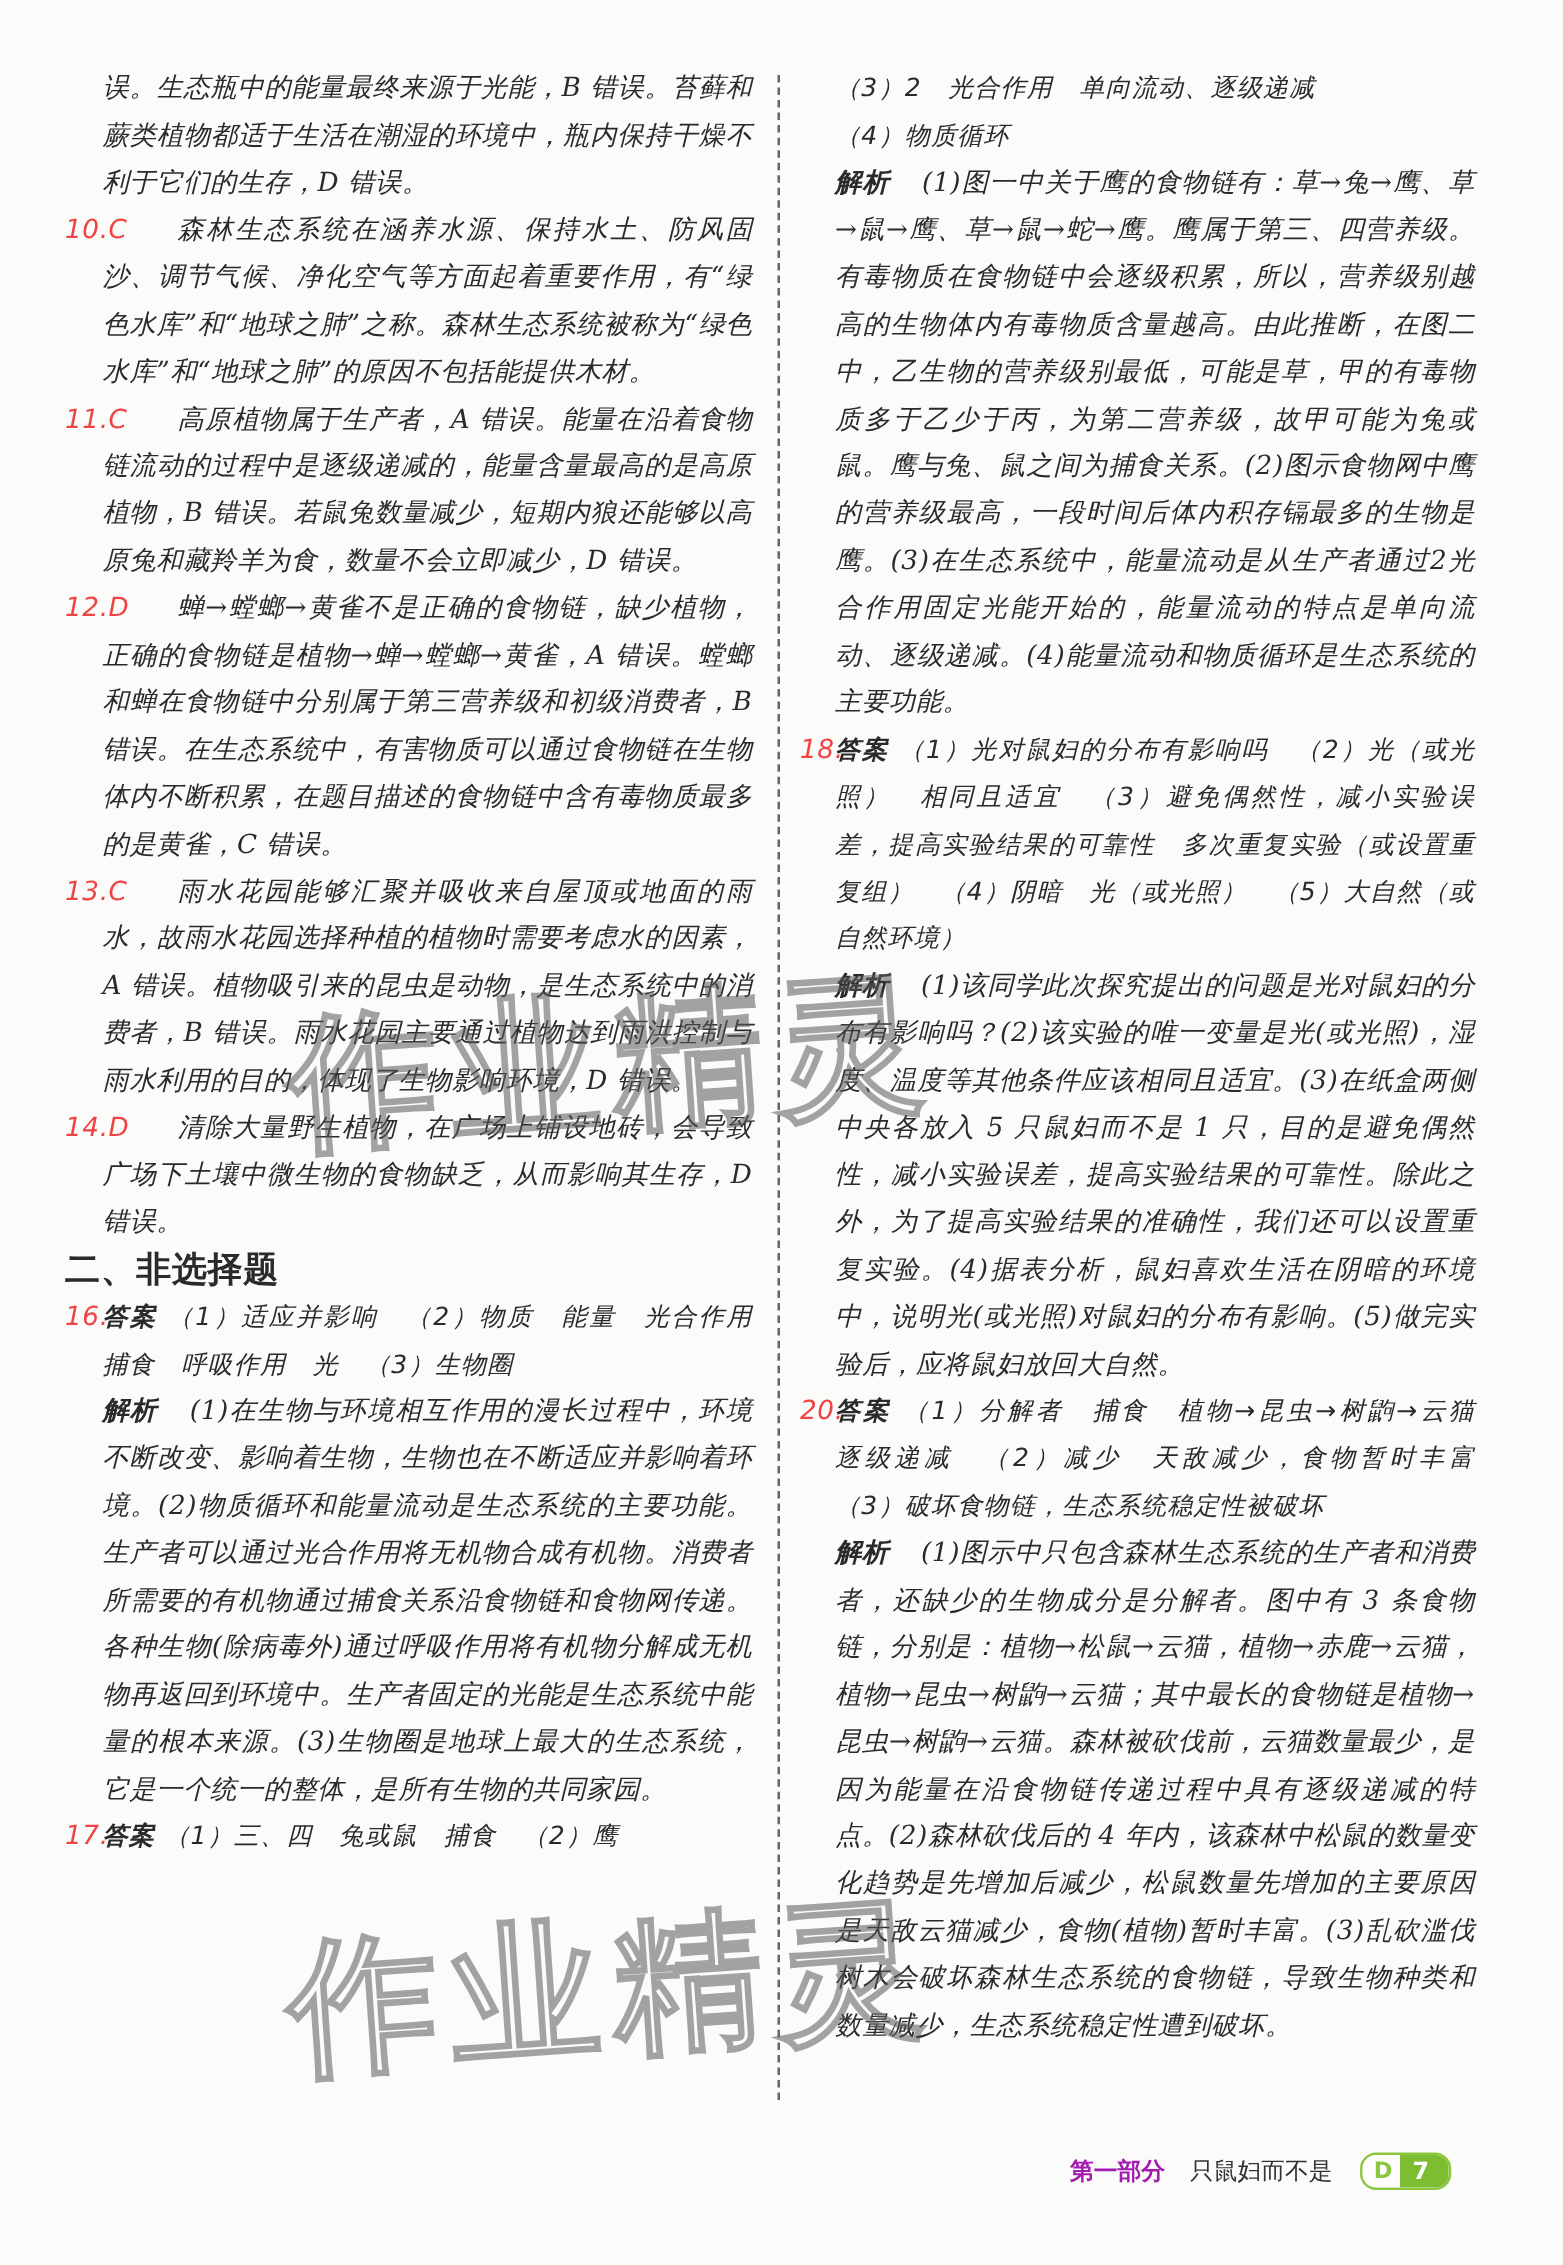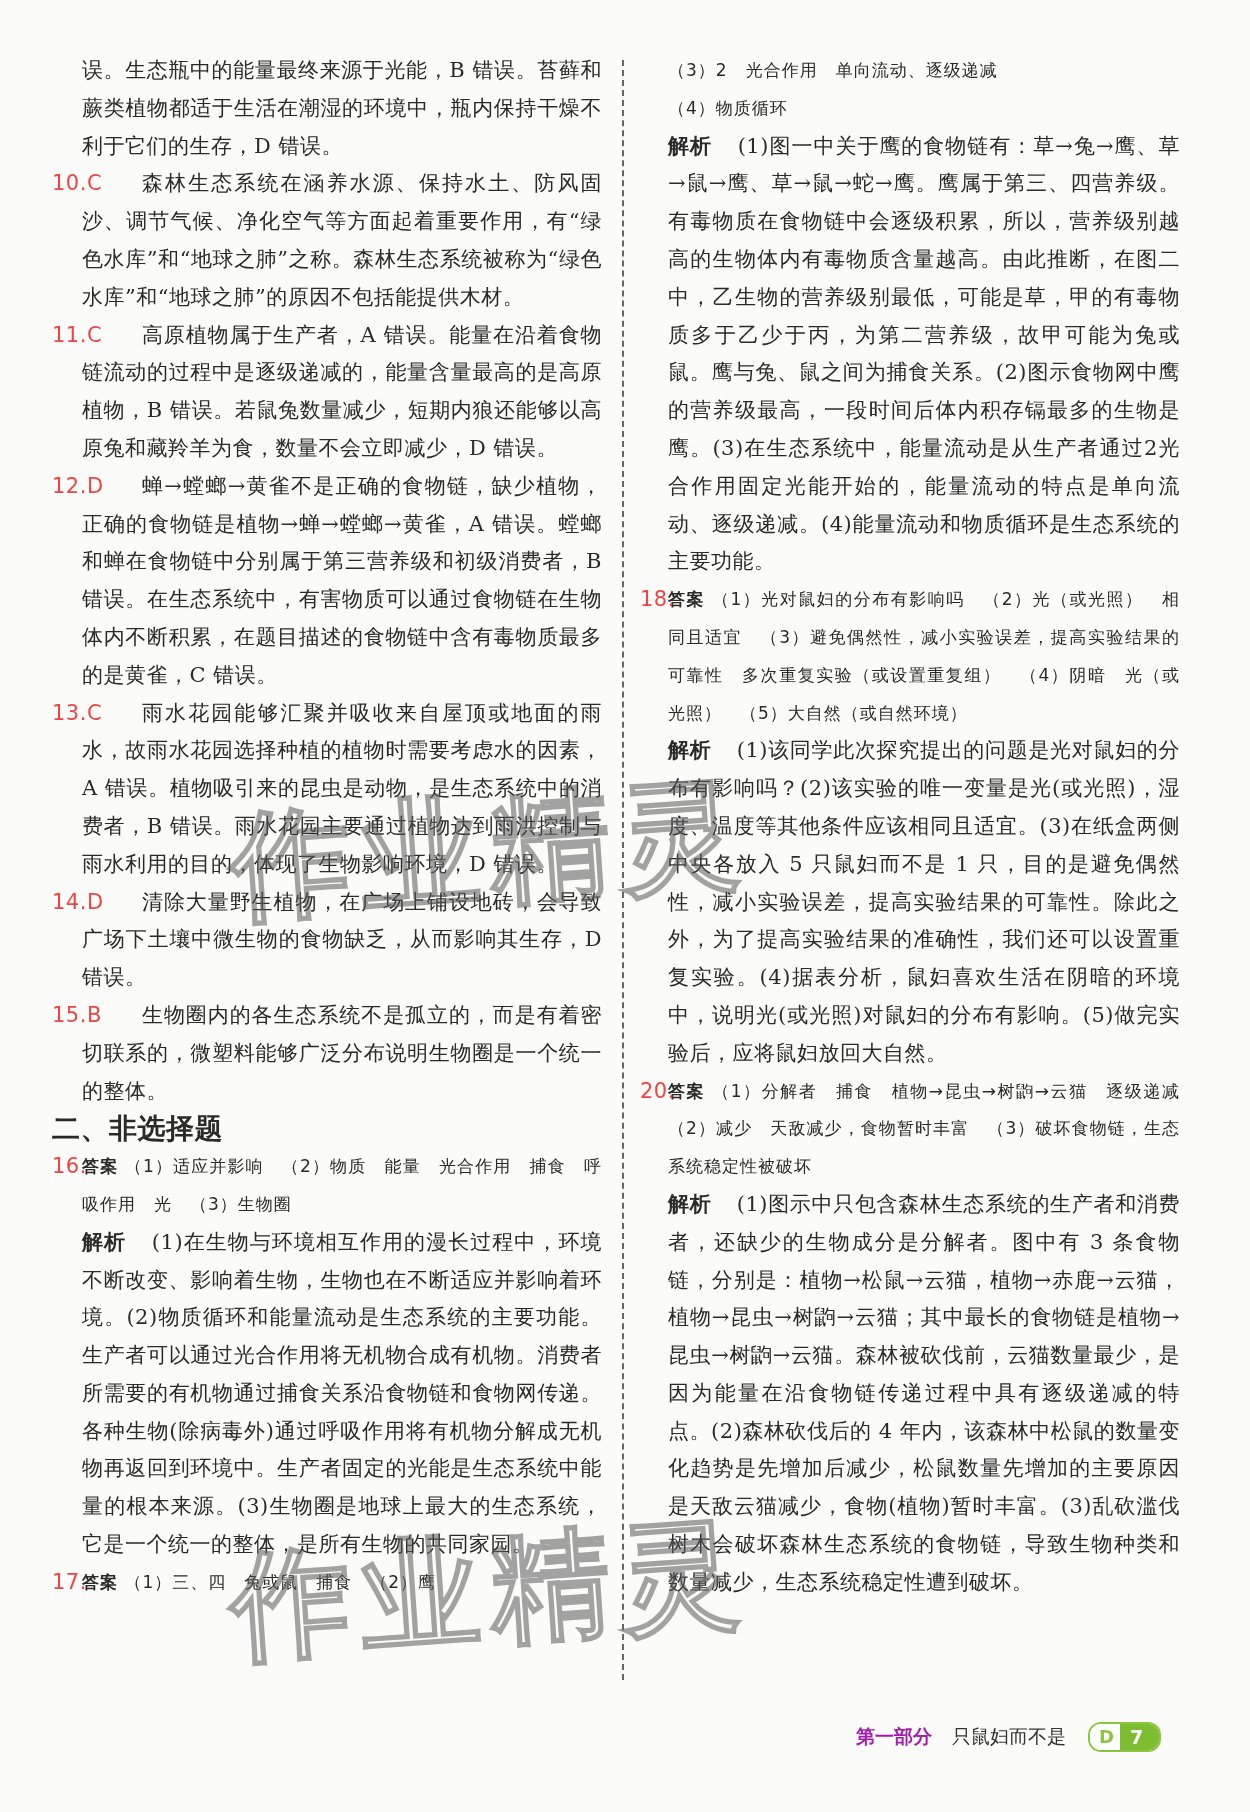--- a/index.html
+++ b/index.html
@@ -18,30 +18,30 @@
     position: absolute; top: 52px;
     font-size: 21px; line-height: 37.8px;
     letter-spacing: 0.5px;
   }
   .col-left { left: 62px; width: 540px; }
   .col-right { left: 668px; width: 512px; }
   .divider {
     position: absolute; left: 622px; top: 60px; height: 1620px;
     border-left: 2px dashed #666;
   }
-  .item { position: relative; padding-left: 32px; text-align: justify; }
+  .item { position: relative; padding-left: 32px; text-align: justify; font-style: italic; }
   .item.cont { padding-left: 32px; }
   .qnum {
     position: absolute; left: 0; top: 0;
     color: #ef4444; font-family: "DejaVu Sans", "Liberation Sans", sans-serif;
     font-size: 21px; font-weight: normal;
   }
   .answer {
     font-family: "DejaVu Sans", "Liberation Sans", sans-serif;
-    font-size: 17px; letter-spacing: 1px;
+    font-size: 20px; letter-spacing: 1px;
   }
   .answer-label {
     font-family: "DejaVu Sans", "Liberation Sans", sans-serif; font-weight: bold;
   }
   .analysis-label {
     font-family: "DejaVu Sans", "Liberation Sans", sans-serif; font-weight: bold;
     margin-right: 18px;
   }
   .section-heading {
     font-family: "DejaVu Sans", "Liberation Sans", sans-serif; font-weight: bold;
@@ -90,24 +90,20 @@
       <span class="qnum" style="left:-10px;">12.D</span>
       <span style="display:block; text-indent:60px;">蝉→螳螂→黄雀不是正确的食物链，缺少植物，正确的食物链是植物→蝉→螳螂→黄雀，A 错误。螳螂和蝉在食物链中分别属于第三营养级和初级消费者，B 错误。在生态系统中，有害物质可以通过食物链在生物体内不断积累，在题目描述的食物链中含有毒物质最多的是黄雀，C 错误。</span>
     </div>
     <div class="item" style="padding-left:20px;">
       <span class="qnum" style="left:-10px;">13.C</span>
       <span style="display:block; text-indent:60px;">雨水花园能够汇聚并吸收来自屋顶或地面的雨水，故雨水花园选择种植的植物时需要考虑水的因素，A 错误。植物吸引来的昆虫是动物，是生态系统中的消费者，B 错误。雨水花园主要通过植物达到雨洪控制与雨水利用的目的，体现了生物影响环境，D 错误。</span>
     </div>
     <div class="item" style="padding-left:20px;">
       <span class="qnum" style="left:-10px;">14.D</span>
       <span style="display:block; text-indent:60px;">清除大量野生植物，在广场上铺设地砖，会导致广场下土壤中微生物的食物缺乏，从而影响其生存，D 错误。</span>
-    </div>
-    <div class="item" style="padding-left:20px;">
-      <span class="qnum" style="left:-10px;">15.B</span>
-      <span style="display:block; text-indent:60px;">生物圈内的各生态系统不是孤立的，而是有着密切联系的，微塑料能够广泛分布说明生物圈是一个统一的整体。</span>
     </div>
 
     <div class="section-heading" style="margin-left:-10px;">二、非选择题</div>
 
     <div class="item" style="padding-left:20px;">
       <span class="qnum" style="left:-10px;">16.</span>
       <div class="answer">
         <span class="answer-label">答案</span>
         <span>（1）适应并影响　（2）物质　能量　光合作用　捕食　呼吸作用　光　（3）生物圈</span>
       </div>

